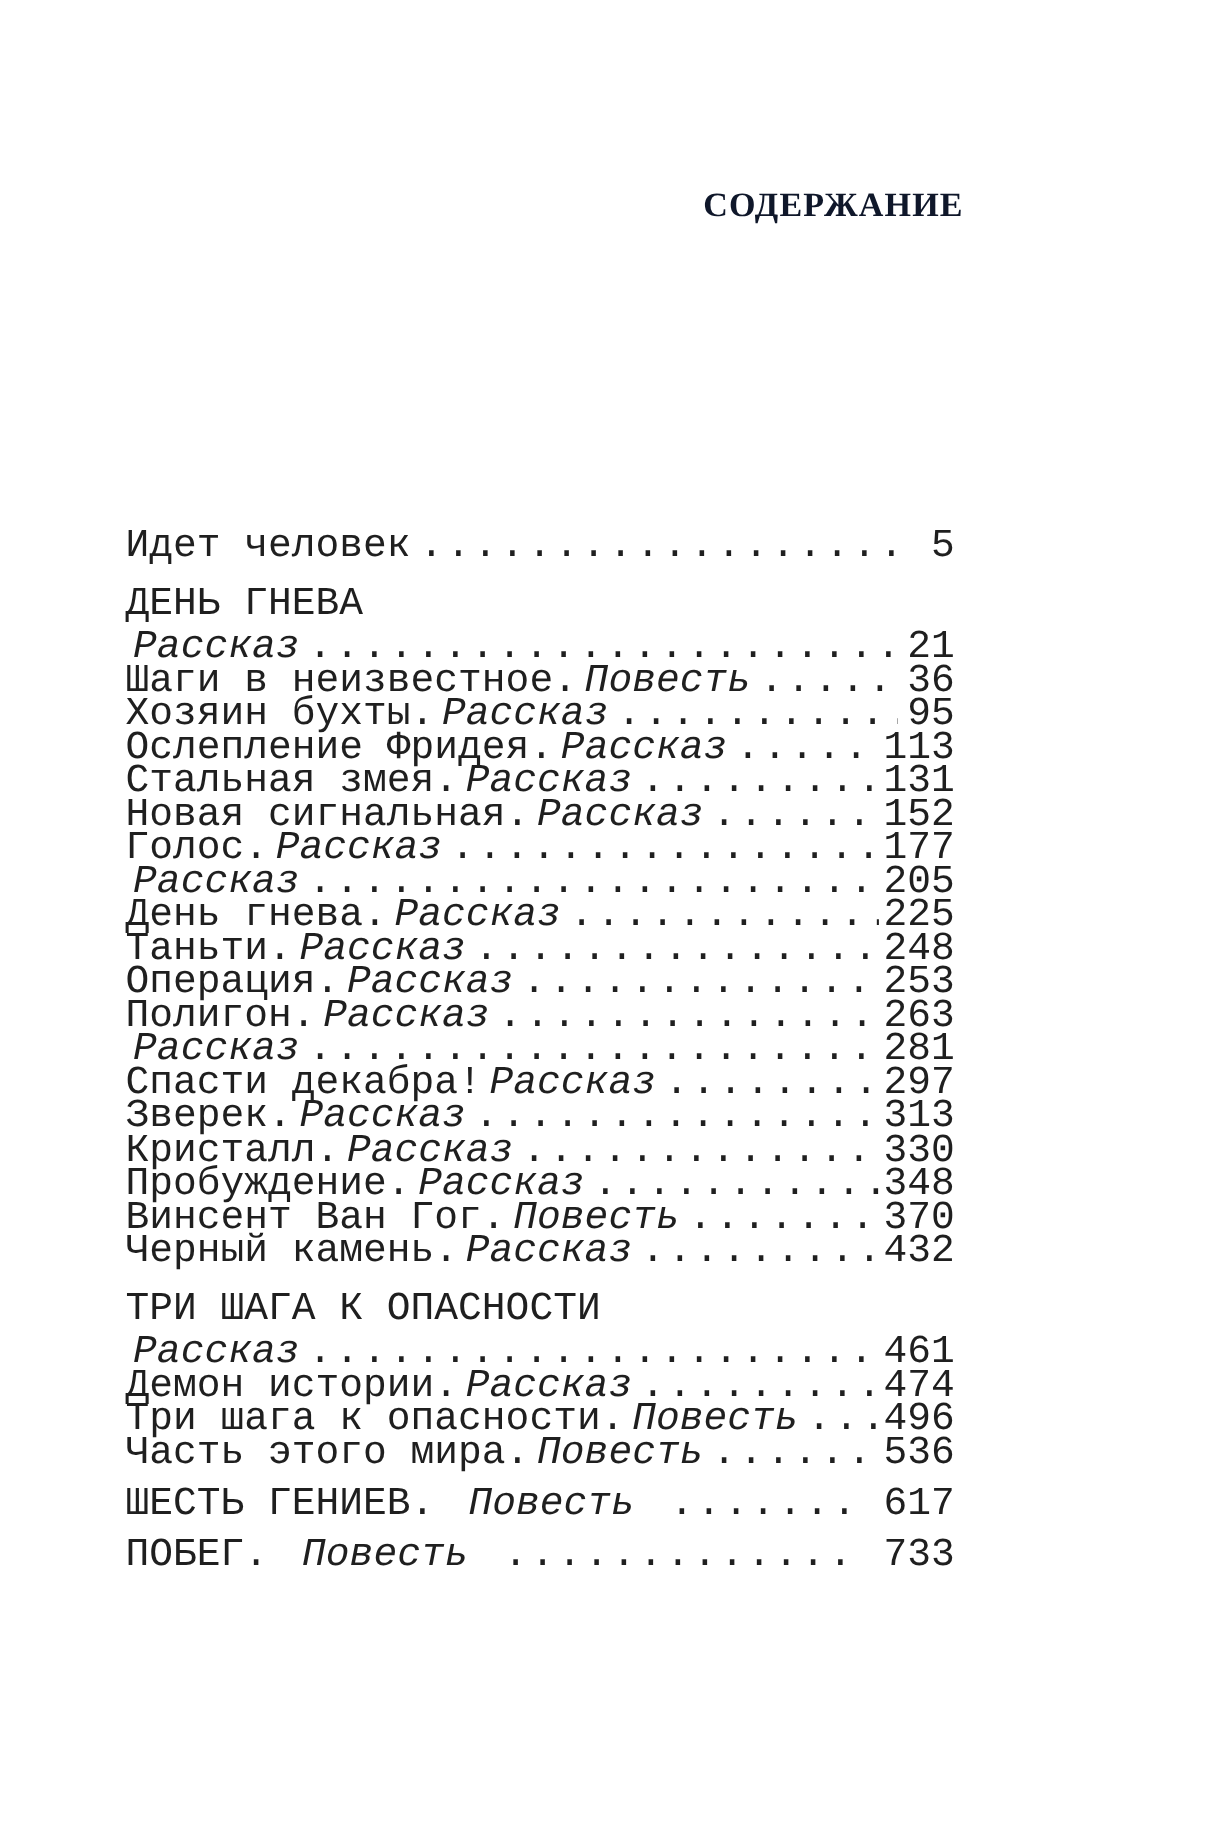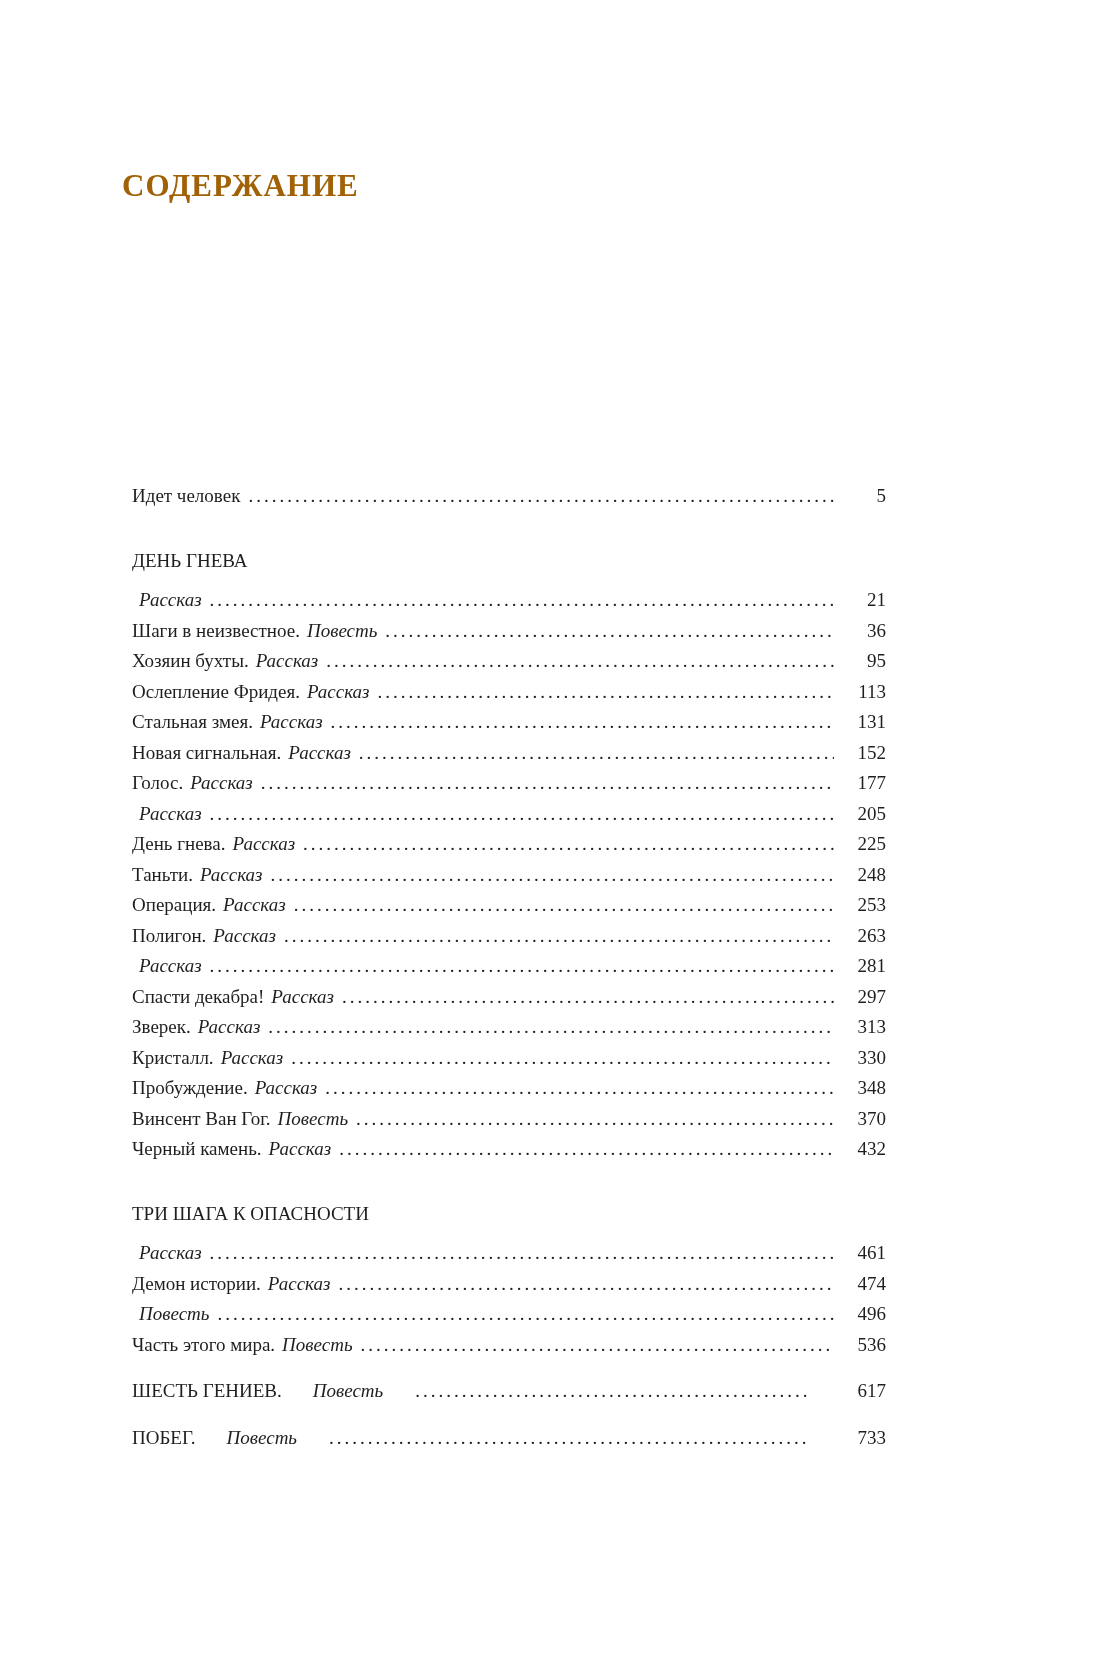--- a/index.html
+++ b/index.html
@@ -10,40 +10,41 @@
     font-family: "Liberation Serif", "DejaVu Serif", serif;
     color: #1f1f1f;
     position: relative;
     overflow: hidden;
   }
   .page-title {
     position: absolute;
     left: 122px;
     top: 168px;
     width: 754px;
-    text-align: left;
+    text-align: right;
     font-size: 31px;
     font-weight: bold;
     letter-spacing: 1px;
-    color: #a16207;
+    color: #0f172a;
   }
   .toc {
     position: absolute;
-    left: 132px;
+    left: 114px;
     top: 481px;
     width: 754px;
-    font-size: 19px;
+    font-size: 36px;
     line-height: 30.5px;
+    font-family: Liberation Mono, monospace;
   }
   .row {
     display: flex;
     align-items: baseline;
     white-space: nowrap;
   }
-  .row.header { margin-top: 34px; margin-bottom: 9px; }
+  .row.header { margin-top: 22px; margin-bottom: 9px; }
   .row.spaced { margin-top: 16px; gap: 24px; }
   .t  { flex: 0 0 auto; }
   .g  { flex: 0 0 auto; font-style: italic; margin-left: 7px; }
   .g:empty { margin-left: 0; }
   .dots {
     flex: 1 1 auto;
     overflow: hidden;
     white-space: nowrap;
     margin-left: 8px;
     margin-right: 4px;
@@ -217,20 +218,21 @@
   </div>
 
   <div class="row entry">
     <span class="t">Демон истории.</span>
     <span class="g">Рассказ</span>
     <span class="dots"></span>
     <span class="p">474</span>
   </div>
 
   <div class="row entry">
+    <span class="t">Три шага к опасности.</span>
     <span class="g">Повесть</span>
     <span class="dots"></span>
     <span class="p">496</span>
   </div>
 
   <div class="row entry">
     <span class="t">Часть этого мира.</span>
     <span class="g">Повесть</span>
     <span class="dots"></span>
     <span class="p">536</span>

